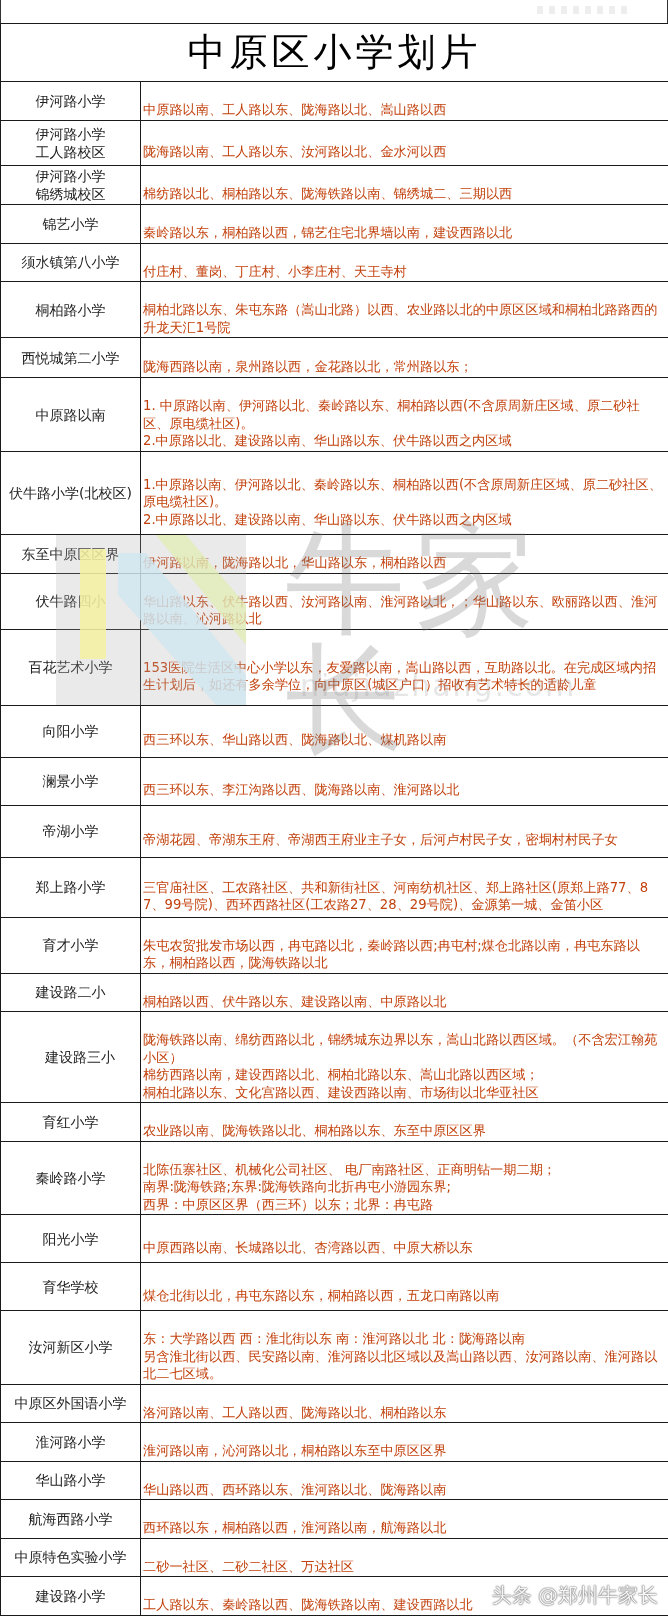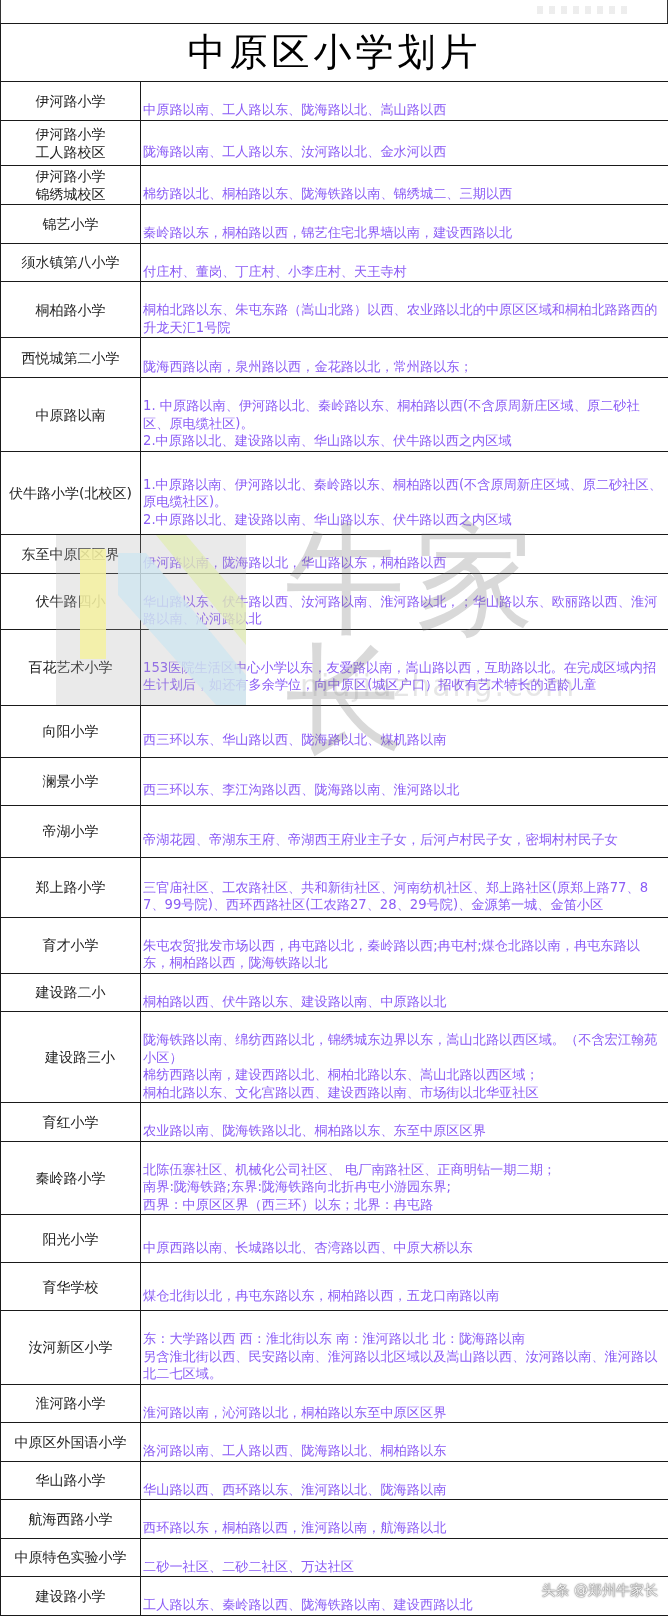--- a/index.html
+++ b/index.html
@@ -17,30 +17,30 @@
     col.c1 { width: 140px; }
     col.c2 { width: 528px; }
 
     .title-cell { height: 58px; text-align: center; font-size: 38px; font-weight: normal;
       letter-spacing: 4px; font-family: "DejaVu Sans", sans-serif; color: #000; }
     .hdr-cell { height: 45px; text-align: center; font-size: 17px; font-weight: normal;
       font-family: "DejaVu Serif", serif; color: #222; }
 
     .name-cell { text-align: center; font-size: 14px; line-height: 18px; padding: 1px 3px; color: #222; }
     .scope-cell { text-align: left; font-size: 13.2px; line-height: 17.5px; padding: 19px 3px 1px 2px;
-      color: #8b5cf6; white-space: pre-line; word-break: break-all; }
+      color: #c2410c; white-space: pre-line; word-break: break-all; }
 
     
     .wm { position: absolute; pointer-events: none; }
     .wm-logo { left: 56px; top: 535px; width: 190px; height: 170px; }
     .wm-text { left: 285px; top: 520px; font-size: 120px; color: rgba(120,120,120,0.28);
       letter-spacing: 10px; font-family: "DejaVu Sans", sans-serif; line-height: 1; }
     .wm-url { left: 300px; top: 668px; font-size: 30px; color: rgba(140,140,140,0.22);
       font-family: "DejaVu Sans", sans-serif; letter-spacing: 2px; }
-    .wm-credit { right: 10px; top: 1582px; font-size: 14px; color: rgba(255,255,255,0.95);
+    .wm-credit { right: 10px; top: 1582px; font-size: 20px; color: rgba(255,255,255,0.95);
       text-shadow: 0 0 2px #666, 0 0 1px #444; font-family: "DejaVu Sans", sans-serif; }
   </style>
 </head>
 <body>
 
 <div class="top-strip">
   <div class="faint"></div>
 </div>
 
 <div class="sheet">
@@ -153,27 +153,27 @@
         </tr>
         <tr style="height: 48px;">
           <td class="name-cell" style="white-space: pre-line;">育华学校</td>
           <td class="scope-cell">煤仓北街以北，冉屯东路以东，桐柏路以西，五龙口南路以南</td>
         </tr>
         <tr style="height: 58px;">
           <td class="name-cell" style="white-space: pre-line;">汝河新区小学</td>
           <td class="scope-cell">东：大学路以西    西：淮北街以东    南：淮河路以北    北：陇海路以南
 另含淮北街以西、民安路以南、淮河路以北区域以及嵩山路以西、汝河路以南、淮河路以北二七区域。</td>
         </tr>
+        <tr style="height: 29px;">
+          <td class="name-cell" style="white-space: pre-line;">中原区外国语小学</td>
+          <td class="scope-cell">洛河路以南、工人路以西、陇海路以北、桐柏路以东</td>
+        </tr>
         <tr style="height: 30px;">
           <td class="name-cell" style="white-space: pre-line;">淮河路小学</td>
           <td class="scope-cell">淮河路以南，沁河路以北，桐柏路以东至中原区区界</td>
-        </tr>
-        <tr style="height: 29px;">
-          <td class="name-cell" style="white-space: pre-line;">中原区外国语小学</td>
-          <td class="scope-cell">洛河路以南、工人路以西、陇海路以北、桐柏路以东</td>
         </tr>
         <tr style="height: 29px;">
           <td class="name-cell" style="white-space: pre-line;">华山路小学</td>
           <td class="scope-cell">华山路以西、西环路以东、淮河路以北、陇海路以南</td>
         </tr>
         <tr style="height: 29px;">
           <td class="name-cell" style="white-space: pre-line;">航海西路小学</td>
           <td class="scope-cell">西环路以东，桐柏路以西，淮河路以南，航海路以北</td>
         </tr>
         <tr style="height: 29px;">

